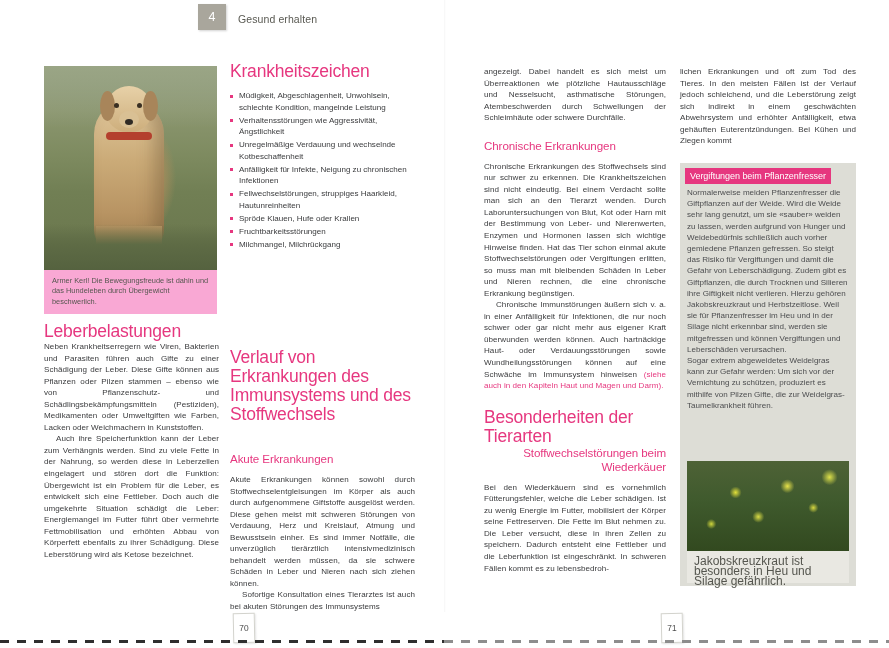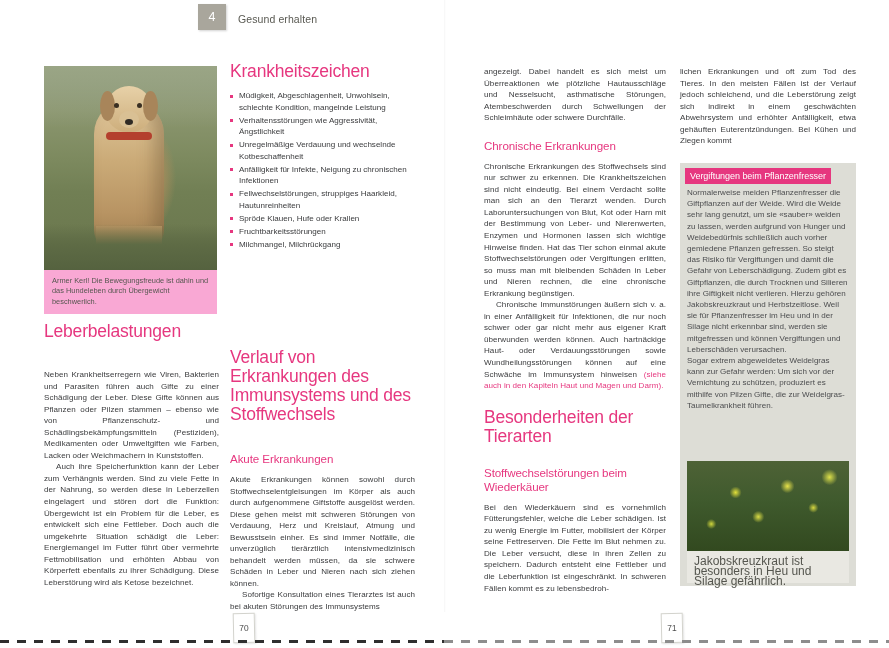--- a/index.html
+++ b/index.html
@@ -270,21 +270,21 @@
     <div class="dog-collar"></div>
     <div class="grass-fg"></div>
   </div>
 
   <div class="caption-box">
     <p>Armer Kerl! Die Bewegungsfreude ist dahin und das Hundeleben durch Übergewicht beschwerlich.</p>
   </div>
 
   <div class="col" style="left:44px; top:322px; width:175px;">
     <h2 class="pink">Leberbelastungen</h2>
-    <p class="body noind" style="margin-top:28px;">Neben Krankheitserregern wie Viren, Bakterien und Parasiten führen auch Gifte zu einer Schädigung der Leber. Diese Gifte können aus Pflanzen oder Pilzen stammen – ebenso wie von Pflanzenschutz- und Schädlingsbekämpfungsmitteln (Pestiziden), Medikamenten oder Umweltgiften wie Farben, Lacken oder Weichmachern in Kunststoffen.</p>
+    <p class="body noind" style="margin-top:0;">Neben Krankheitserregern wie Viren, Bakterien und Parasiten führen auch Gifte zu einer Schädigung der Leber. Diese Gifte können aus Pflanzen oder Pilzen stammen – ebenso wie von Pflanzenschutz- und Schädlingsbekämpfungsmitteln (Pestiziden), Medikamenten oder Umweltgiften wie Farben, Lacken oder Weichmachern in Kunststoffen.</p>
     <p class="body">Auch ihre Speicherfunktion kann der Leber zum Verhängnis werden. Sind zu viele Fette in der Nahrung, so werden diese in Leberzellen eingelagert und stören dort die Funktion: Übergewicht ist ein Problem für die Leber, es entwickelt sich eine Fettleber. Doch auch die umgekehrte Situation schädigt die Leber: Energiemangel im Futter führt über vermehrte Fettmobilisation und erhöhten Abbau von Körperfett ebenfalls zu ihrer Schädigung. Diese Leberstörung wird als Ketose bezeichnet.</p>
   </div>
 
   <div class="col" style="left:230px; top:62px; width:180px;">
     <h2 class="pink">Krankheitszeichen</h2>
     <ul class="bullets">
       <li>Müdigkeit, Abgeschlagenheit, Unwohlsein, schlechte Kondition, mangelnde Leistung</li>
       <li>Verhaltensstörungen wie Aggressivität, Ängstlichkeit</li>
       <li>Unregelmäßige Verdauung und wechselnde Kotbeschaffenheit</li>
       <li>Anfälligkeit für Infekte, Neigung zu chronischen Infektionen</li>
@@ -301,21 +301,21 @@
     <p class="body noind" style="margin-top:8px;">Akute Erkrankungen können sowohl durch Stoffwechselentgleisungen im Körper als auch durch aufgenommene Giftstoffe ausgelöst werden. Diese gehen meist mit schweren Störungen von Verdauung, Herz und Kreislauf, Atmung und Bewusstsein einher. Es sind immer Notfälle, die unverzüglich tierärztlich intensivmedizinisch behandelt werden müssen, da sie schwere Schäden in Leber und Nieren nach sich ziehen können.</p>
     <p class="body">Sofortige Konsultation eines Tierarztes ist auch bei akuten Störungen des Immunsystems</p>
   </div>
 
   <div class="col" style="left:484px; top:66px; width:182px;">
     <p class="body noind">angezeigt. Dabei handelt es sich meist um Überreaktionen wie plötzliche Hautausschläge und Nesselsucht, asthmatische Störungen, Atembeschwerden durch Schwellungen der Schleimhäute oder schwere Durchfälle.</p>
     <h3 class="pink" style="margin-top:15px;">Chronische Erkrankungen</h3>
     <p class="body noind" style="margin-top:8px;">Chronische Erkrankungen des Stoffwechsels sind nur schwer zu erkennen. Die Krankheitszeichen sind nicht eindeutig. Bei einem Verdacht sollte man sich an den Tierarzt wenden. Durch Laboruntersuchungen von Blut, Kot oder Harn mit der Bestimmung von Leber- und Nierenwerten, Enzymen und Hormonen lassen sich wichtige Hinweise finden. Hat das Tier schon einmal akute Stoffwechselstörungen oder Vergiftungen erlitten, so muss man mit bleibenden Schäden in Leber und Nieren rechnen, die eine chronische Erkrankung begünstigen.</p>
     <p class="body"><span>Chronische Immunstörungen äußern sich v. a. in einer Anfälligkeit für Infektionen, die nur noch schwer oder gar nicht mehr aus eigener Kraft überwunden werden können. Auch hartnäckige Haut- oder Verdauungsstörungen sowie Wundheilungsstörungen können auf eine Schwäche im Immunsystem hinweisen </span><span class="pinktext">(siehe auch in den Kapiteln Haut und Magen und Darm).</span></p>
     <h2 class="pink" style="margin-top:16px;">Besonderheiten der Tierarten</h2>
-    <h3 class="pink" style="margin-top:20px;">Stoffwechselstörungen beim Wiederkäuer</h3>
+    <h3 class="pink" style="margin-top:0;text-align:right;">Stoffwechselstörungen beim Wiederkäuer</h3>
     <p class="body noind" style="margin-top:8px;">Bei den Wiederkäuern sind es vornehmlich Fütterungsfehler, welche die Leber schädigen. Ist zu wenig Energie im Futter, mobilisiert der Körper seine Fettreserven. Die Fette im Blut nehmen zu. Die Leber versucht, diese in ihren Zellen zu speichern. Dadurch entsteht eine Fettleber und die Leberfunktion ist eingeschränkt. In schweren Fällen kommt es zu lebensbedroh-</p>
   </div>
 
   <div class="col" style="left:680px; top:66px; width:176px;">
     <p class="body noind">lichen Erkrankungen und oft zum Tod des Tieres. In den meisten Fällen ist der Verlauf jedoch schleichend, und die Leberstörung zeigt sich indirekt in einem geschwächten Abwehrsystem und erhöhter Anfälligkeit, etwa gehäuften Euterentzündungen. Bei Kühen und Ziegen kommt</p>
   </div>
 
   <div class="infobox">
     <div class="infobox-title">Vergiftungen beim Pflanzenfresser</div>
     <div class="infobox-body">

